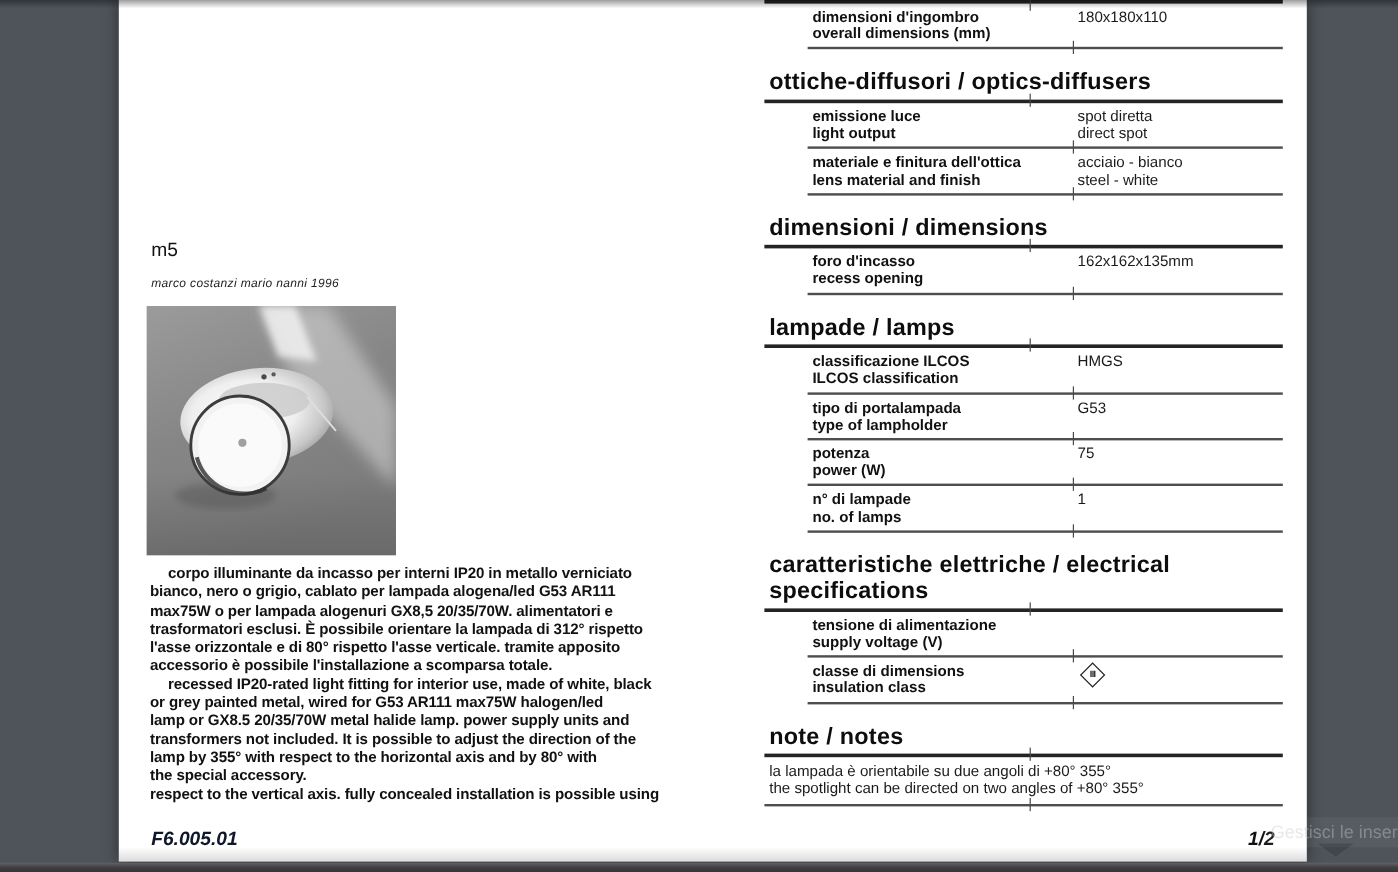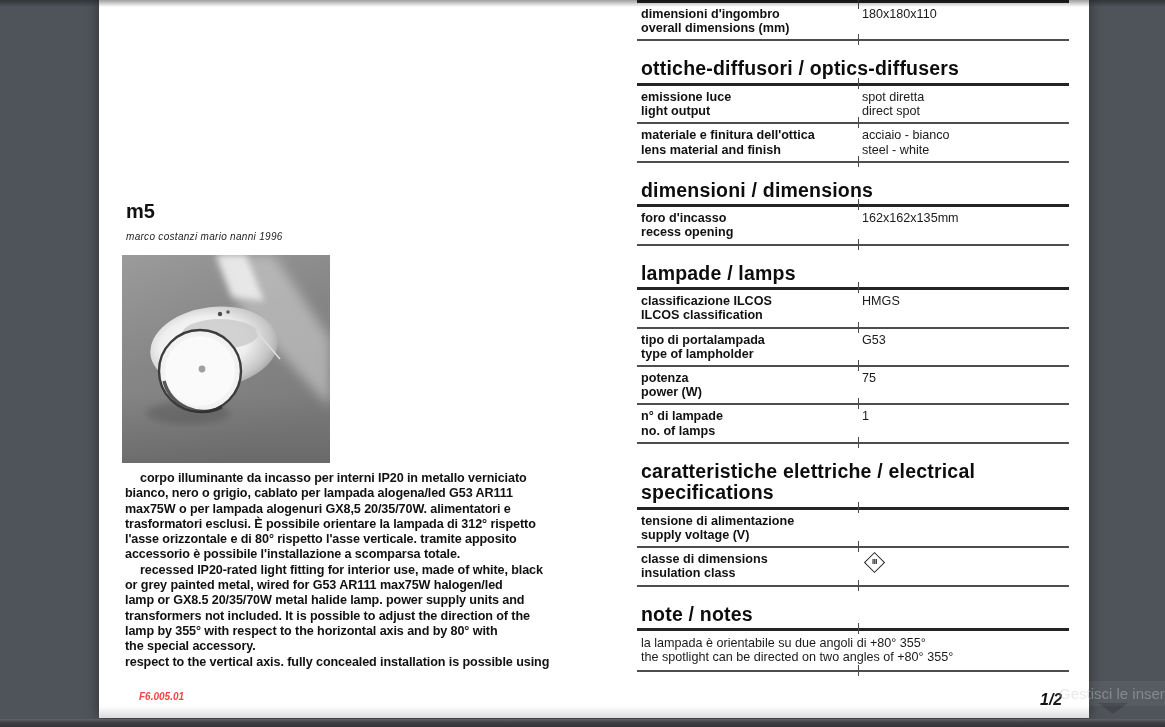--- a/index.html
+++ b/index.html
@@ -12,39 +12,39 @@
   .paper::after{content:"";position:absolute;left:0;right:0;bottom:0;height:12px;
     background:linear-gradient(rgba(255,255,255,0),rgba(0,0,0,0.14));}
 
   
   .top-shade{position:absolute;left:0;top:0;width:1165px;height:7px;z-index:40;
     background:linear-gradient(rgba(0,0,0,0.38),rgba(0,0,0,0));}
   .bottom-bar{position:absolute;left:0;bottom:0;width:1165px;height:8px;z-index:50;
     background:linear-gradient(#636367,#414145 45%,#343438);}
 
   
-  .title{position:absolute;left:27px;top:200px;font-size:20px;font-weight:bold;color:#111;}
+  .title{position:absolute;left:27px;top:200px;font-size:16px;font-weight:normal;color:#111;}
   .credits{position:absolute;left:27px;top:231px;font-size:10px;font-style:italic;
     color:#222;letter-spacing:.3px;white-space:nowrap;}
   .photo{position:absolute;left:23px;top:255px;width:208px;height:208px;display:block;}
   .desc{position:absolute;left:26px;top:471px;width:474px;font-size:12.6px;font-weight:bold;
     color:#111;line-height:15.3px;letter-spacing:-0.1px;}
   .desc div{white-space:nowrap;}
   .desc .indent{padding-left:15px;}
-  .doc-code{position:absolute;left:40px;top:691px;font-size:10px;font-weight:bold;
-    font-style:italic;color:#ef4444;}
+  .doc-code{position:absolute;left:27px;top:691px;font-size:16px;font-weight:bold;
+    font-style:italic;color:#0f172a;}
   .page-num{position:absolute;left:941px;top:691px;font-size:16px;font-weight:bold;
     font-style:italic;color:#111;}
 
   
   .spec{position:absolute;left:538px;top:0;width:432px;border-top:3px solid #242424;}
   .spec::before{content:"";position:absolute;left:221px;top:-4px;width:1px;height:10px;
     background:#4a4a4a;}
   .row{position:relative;display:flex;box-sizing:border-box;min-height:38px;
-    padding:4px 0 4px 0;border-bottom:2px solid #4e4e4e;}
+    padding:4px 0 4px 0;border-bottom:2px solid #4e4e4e;margin-left:36px;}
   .row::after,.sec-head::after,.note-block::after{content:"";position:absolute;left:221px;
     bottom:-6px;width:1px;height:11px;background:#4a4a4a;}
   .lab{width:221px;padding-left:4px;box-sizing:border-box;font-size:12.6px;font-weight:bold;
     color:#111;line-height:14.2px;}
   .val{flex:1;padding-left:4px;font-size:12.6px;color:#1a1a1a;line-height:14.2px;}
   .sec-head{position:relative;margin:0;padding:17px 0 3px 4px;font-size:19.5px;
     font-weight:bold;color:#0d0d0d;line-height:21.5px;border-bottom:3px solid #242424;
     letter-spacing:.2px;}
   .note-block{position:relative;padding:5px 0 5px 4px;font-size:12.6px;color:#1a1a1a;
     line-height:14.4px;border-bottom:2px solid #4e4e4e;}

